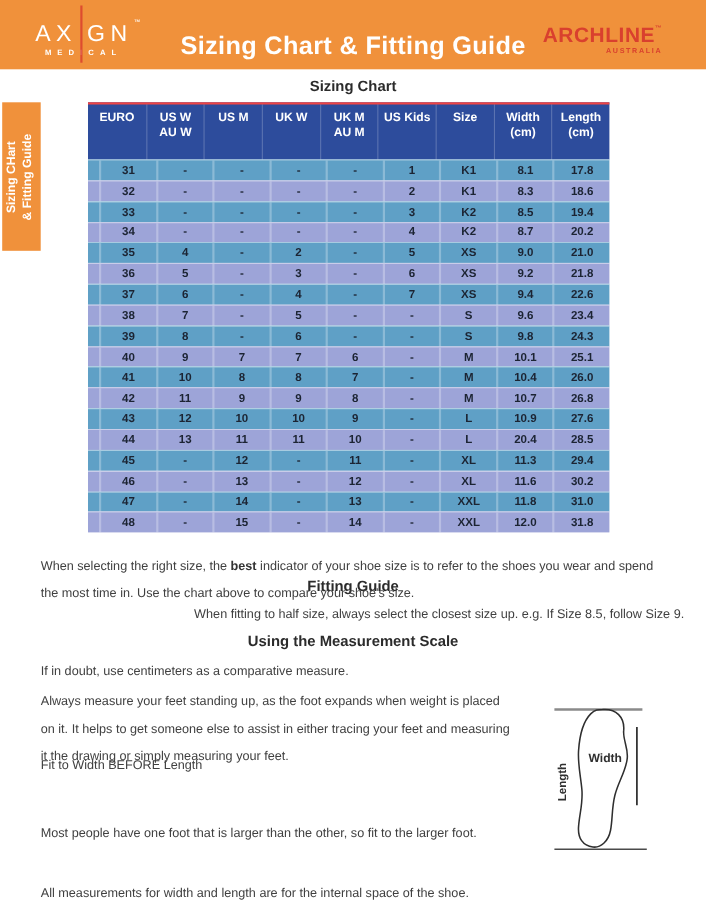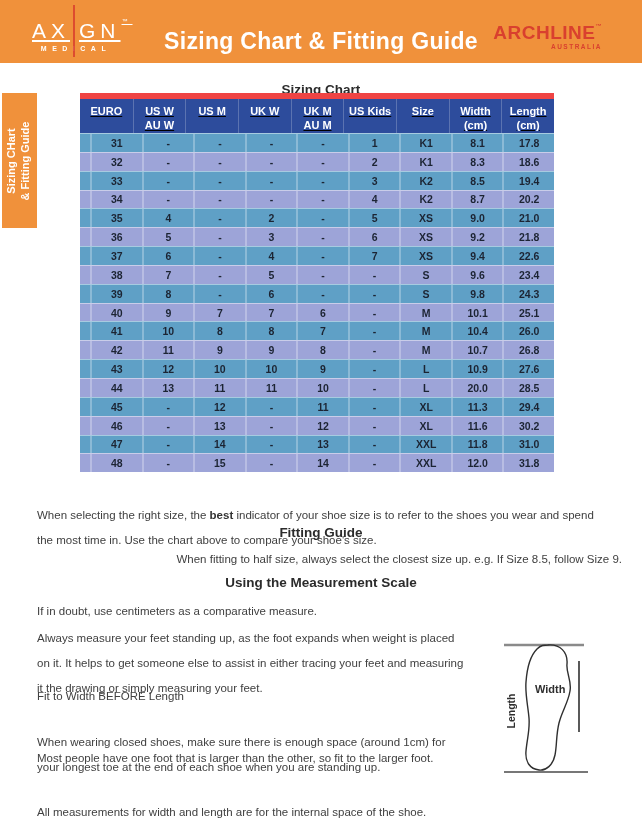--- a/index.html
+++ b/index.html
@@ -3,47 +3,47 @@
 <meta charset="utf-8">
 <style>
   * { margin:0; padding:0; box-sizing:border-box; }
   html,body { background:#fff; }
   body { font-family:"Liberation Sans", sans-serif; }
   .page { position:relative; width:642px; height:829px; background:#fff; overflow:hidden; margin:0 auto; }
 
   
   .banner { position:absolute; left:0; top:0; width:642px; height:63px; background:var(--orange,#F0913B); }
   .axign-logo { position:absolute; left:32px; top:20px; color:#fff; }
-  .axign-word { font-size:21px; font-weight:400; letter-spacing:5px; line-height:1; display:flex; align-items:flex-start; position:relative;text-decoration:underline; }
+  .axign-word { font-size:21px; font-weight:400; letter-spacing:5px; line-height:1; display:flex; align-items:flex-start; position:relative; }
   .axign-gap { display:inline-block; width:9px; }
   .axign-line { position:absolute; left:41px; top:-15px; width:2px; height:52px; background:var(--brand_red,#D0452E); opacity:.85; }
   .axign-tm { font-size:6px; margin-top:-2px; margin-left:1px; }
   .axign-sub { font-size:7px; font-weight:700; letter-spacing:5.5px; margin-top:4px; text-align:center; width:88px; }
   .banner-title { position:absolute; left:50%; top:28px; transform:translateX(-50%); color:#fff; font-size:23px; font-weight:700; white-space:nowrap; letter-spacing:.3px; }
   .archline-logo { position:absolute; right:40px; top:23px; color:var(--brand_red,#E23B2E); text-align:right; }
   .archline-word { font-size:19px; font-weight:700; letter-spacing:.5px; line-height:1; }
   .archline-tm { font-size:6px; vertical-align:top; }
   .archline-sub { font-size:6.5px; font-weight:700; letter-spacing:1.5px; margin-top:1px; }
 
   
   .side-tab { position:absolute; left:2px; top:93px; width:35px; height:135px; background:var(--orange,#F0913B); }
   .side-tab-text { position:absolute; left:50%; top:50%; width:135px; height:32px;
     transform:translate(-50%,-50%) rotate(-90deg); color:#fff; font-size:11px; font-weight:700;
     text-align:center; line-height:1.3; white-space:pre-line; }
 
   
   .h-center { position:absolute; left:0; width:642px; text-align:center; font-size:13.5px; font-weight:700; color:#2b2b2b; }
-  .chart-heading { top:71px;margin-top:11px; }
+  .chart-heading { top:71px; }
   .fitting-heading { top:489px;margin-top:36px; }
   .scale-heading { top:575px; }
 
   
   .sizing-table { position:absolute; left:80px; top:93px; width:474px; }
   .thead { display:grid; grid-template-columns:repeat(9,1fr); background:var(--header_blue,#2D4C9C);
-    border-top:6px solid #ef4444; height:40px;text-decoration:underline; }
+    border-top:2px solid #ef4444; height:52px; }
   .th { color:#fff; font-size:11px; font-weight:700; text-align:center; padding-top:5px; line-height:1.3;
     border-left:1px solid rgba(255,255,255,.22); }
   .th:first-child { border-left:none; }
   .tr { display:grid; grid-template-columns:repeat(9,1fr); height:18.85px; background:var(--row_blue,#5FA0C6);
     border-top:1px solid rgba(255,255,255,.45);padding-left:10px; }
   .tr.alt { background:var(--row_periwinkle,#9DA4D8); }
   .td { display:flex; align-items:center; justify-content:center; font-size:10.5px; font-weight:700;
     color:var(--row_text,#1C2433); border-left:2px solid rgba(255,255,255,.28); }
 
   
@@ -262,21 +262,21 @@
           <div class="td">27.6</div>
         </div>
         <div class="tr alt">
           <div class="td">44</div>
           <div class="td">13</div>
           <div class="td">11</div>
           <div class="td">11</div>
           <div class="td">10</div>
           <div class="td">-</div>
           <div class="td">L</div>
-          <div class="td">20.0</div>
+          <div class="td">20.4</div>
           <div class="td">28.5</div>
         </div>
         <div class="tr">
           <div class="td">45</div>
           <div class="td">-</div>
           <div class="td">12</div>
           <div class="td">-</div>
           <div class="td">11</div>
           <div class="td">-</div>
           <div class="td">XL</div>
@@ -327,22 +327,20 @@
   <p class="para" style="top:547px; width:585px;text-align:right;">When fitting to half size, always select the closest size up. e.g. If Size 8.5, follow Size 9.</p>
 
   <div class="h-center scale-heading">Using the Measurement Scale</div>
 
   <p class="para" style="top:599px; width:585px;">If in doubt, use centimeters as a comparative measure.</p>
   <p class="para" style="top:684px; width:480px;">Fit to Width BEFORE Length</p>
   <p class="para" style="top:626px; width:480px;">Always measure your feet standing up, as the foot expands when weight is placed
 on it. It helps to get someone else to assist in either tracing your feet and measuring
 it the drawing or simply measuring your feet.</p>
   <p class="para" style="top:726px; width:480px;margin-top:20px;">Most people have one foot that is larger than the other, so fit to the larger foot.</p>
-  <p class="para" style="top:730px; width:480px;">When wearing closed shoes, make sure there is enough space (around 1cm) for
-your longest toe at the end of each shoe when you are standing up.</p>
   <p class="para" style="top:800px; width:585px;">All measurements for width and length are for the internal space of the shoe.</p>
 
   <div class="foot-diagram">
     <svg width="100" height="150" viewBox="0 0 100 148">
       <line x1="6" y1="10" x2="86" y2="10" stroke="#8a8a8a" stroke-width="2.4"></line>
       <line x1="6" y1="137" x2="90" y2="137" stroke="#4a4a4a" stroke-width="1.3"></line>
       <line x1="81" y1="26" x2="81" y2="97" stroke="#303030" stroke-width="1.6"></line>
       <path d="M 50 10 C 62 9, 70 17, 69 29 C 68 38, 74 46, 72 56 C 70 68, 64 76, 61 88 C 58 100, 59 110, 57 120 C 55 130, 48 136, 41 135 C 32 134, 27 127, 28 116 C 29 104, 32 95, 31 83 C 30 71, 27 59, 28 47 C 29 33, 33 20, 39 14 C 43 10, 46 10, 50 10" fill="none" stroke="#2f2f2f" stroke-width="1.4" stroke-linecap="round"></path>
       <text x="37" y="58" font-size="11" font-weight="600" fill="#2f2f2f" font-family="Liberation Sans, sans-serif">Width</text>
       <text x="17" y="76" font-size="10.5" font-weight="600" fill="#2f2f2f" font-family="Liberation Sans, sans-serif" text-anchor="middle" transform="rotate(-90 17 76)">Length</text>

